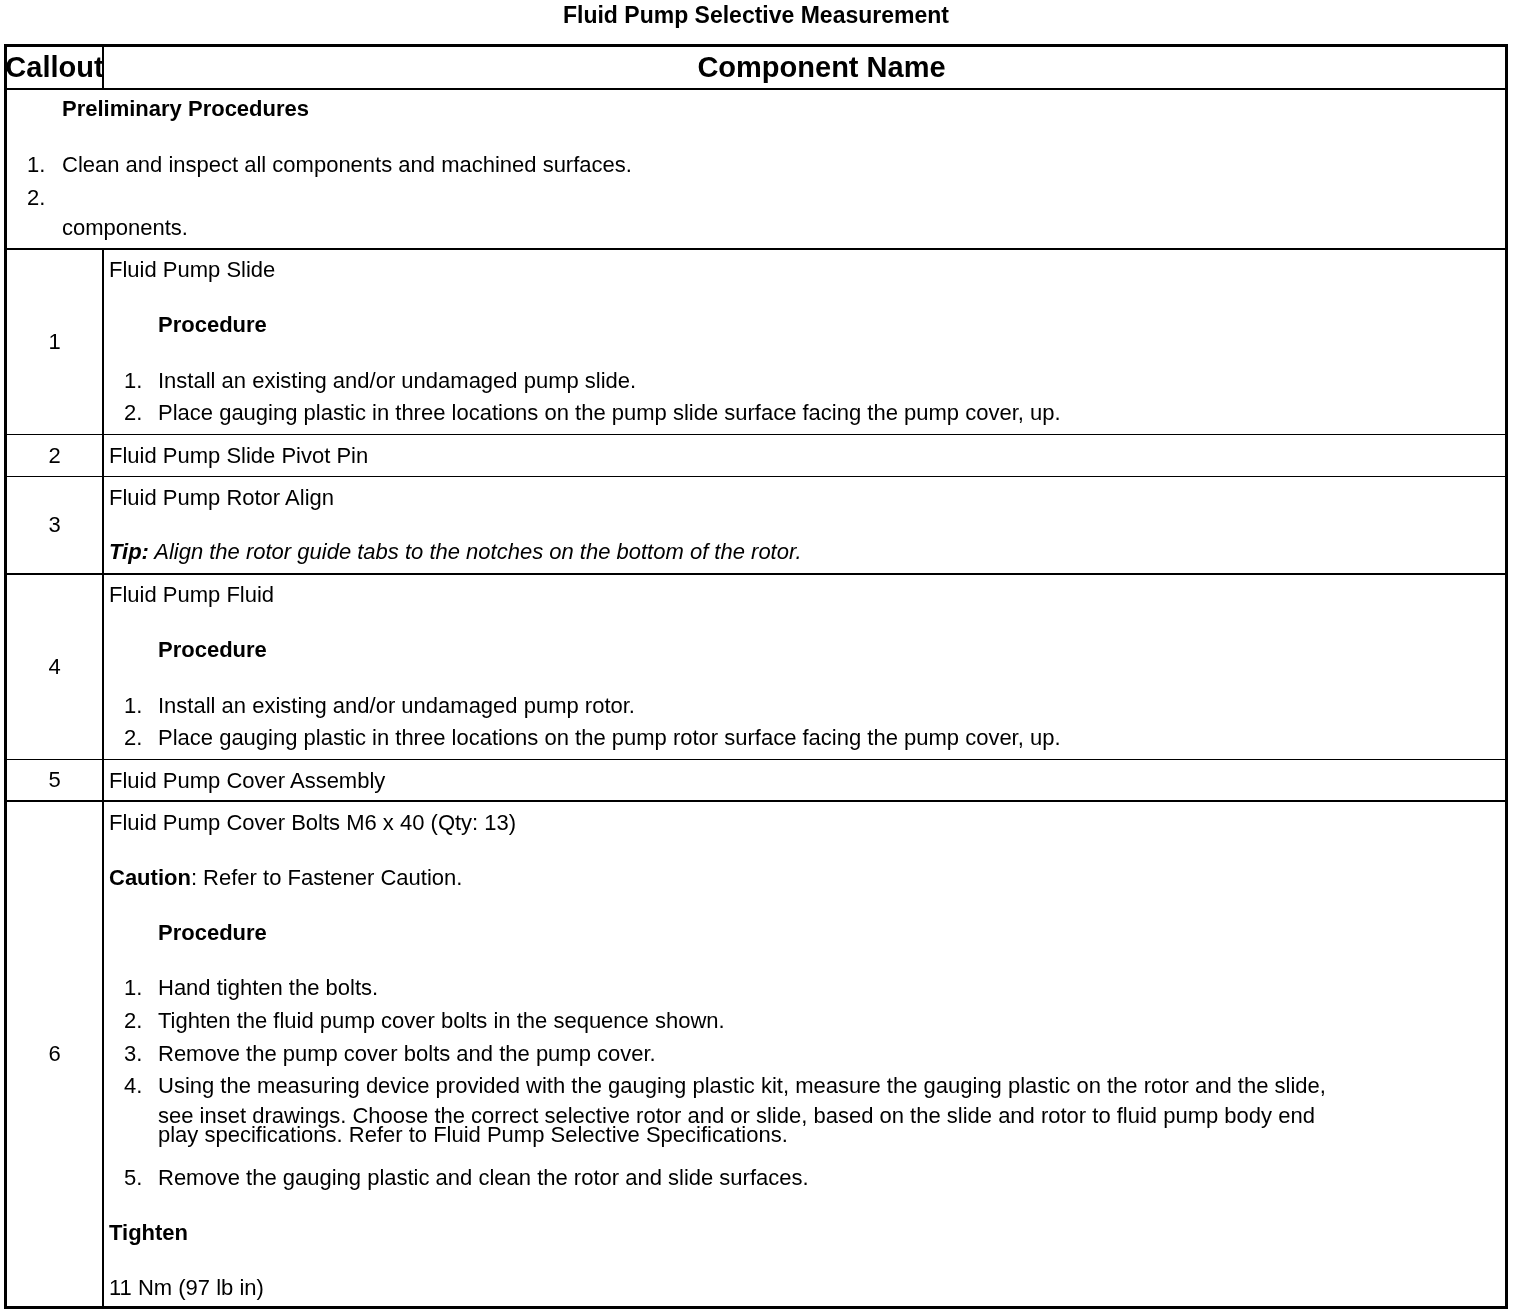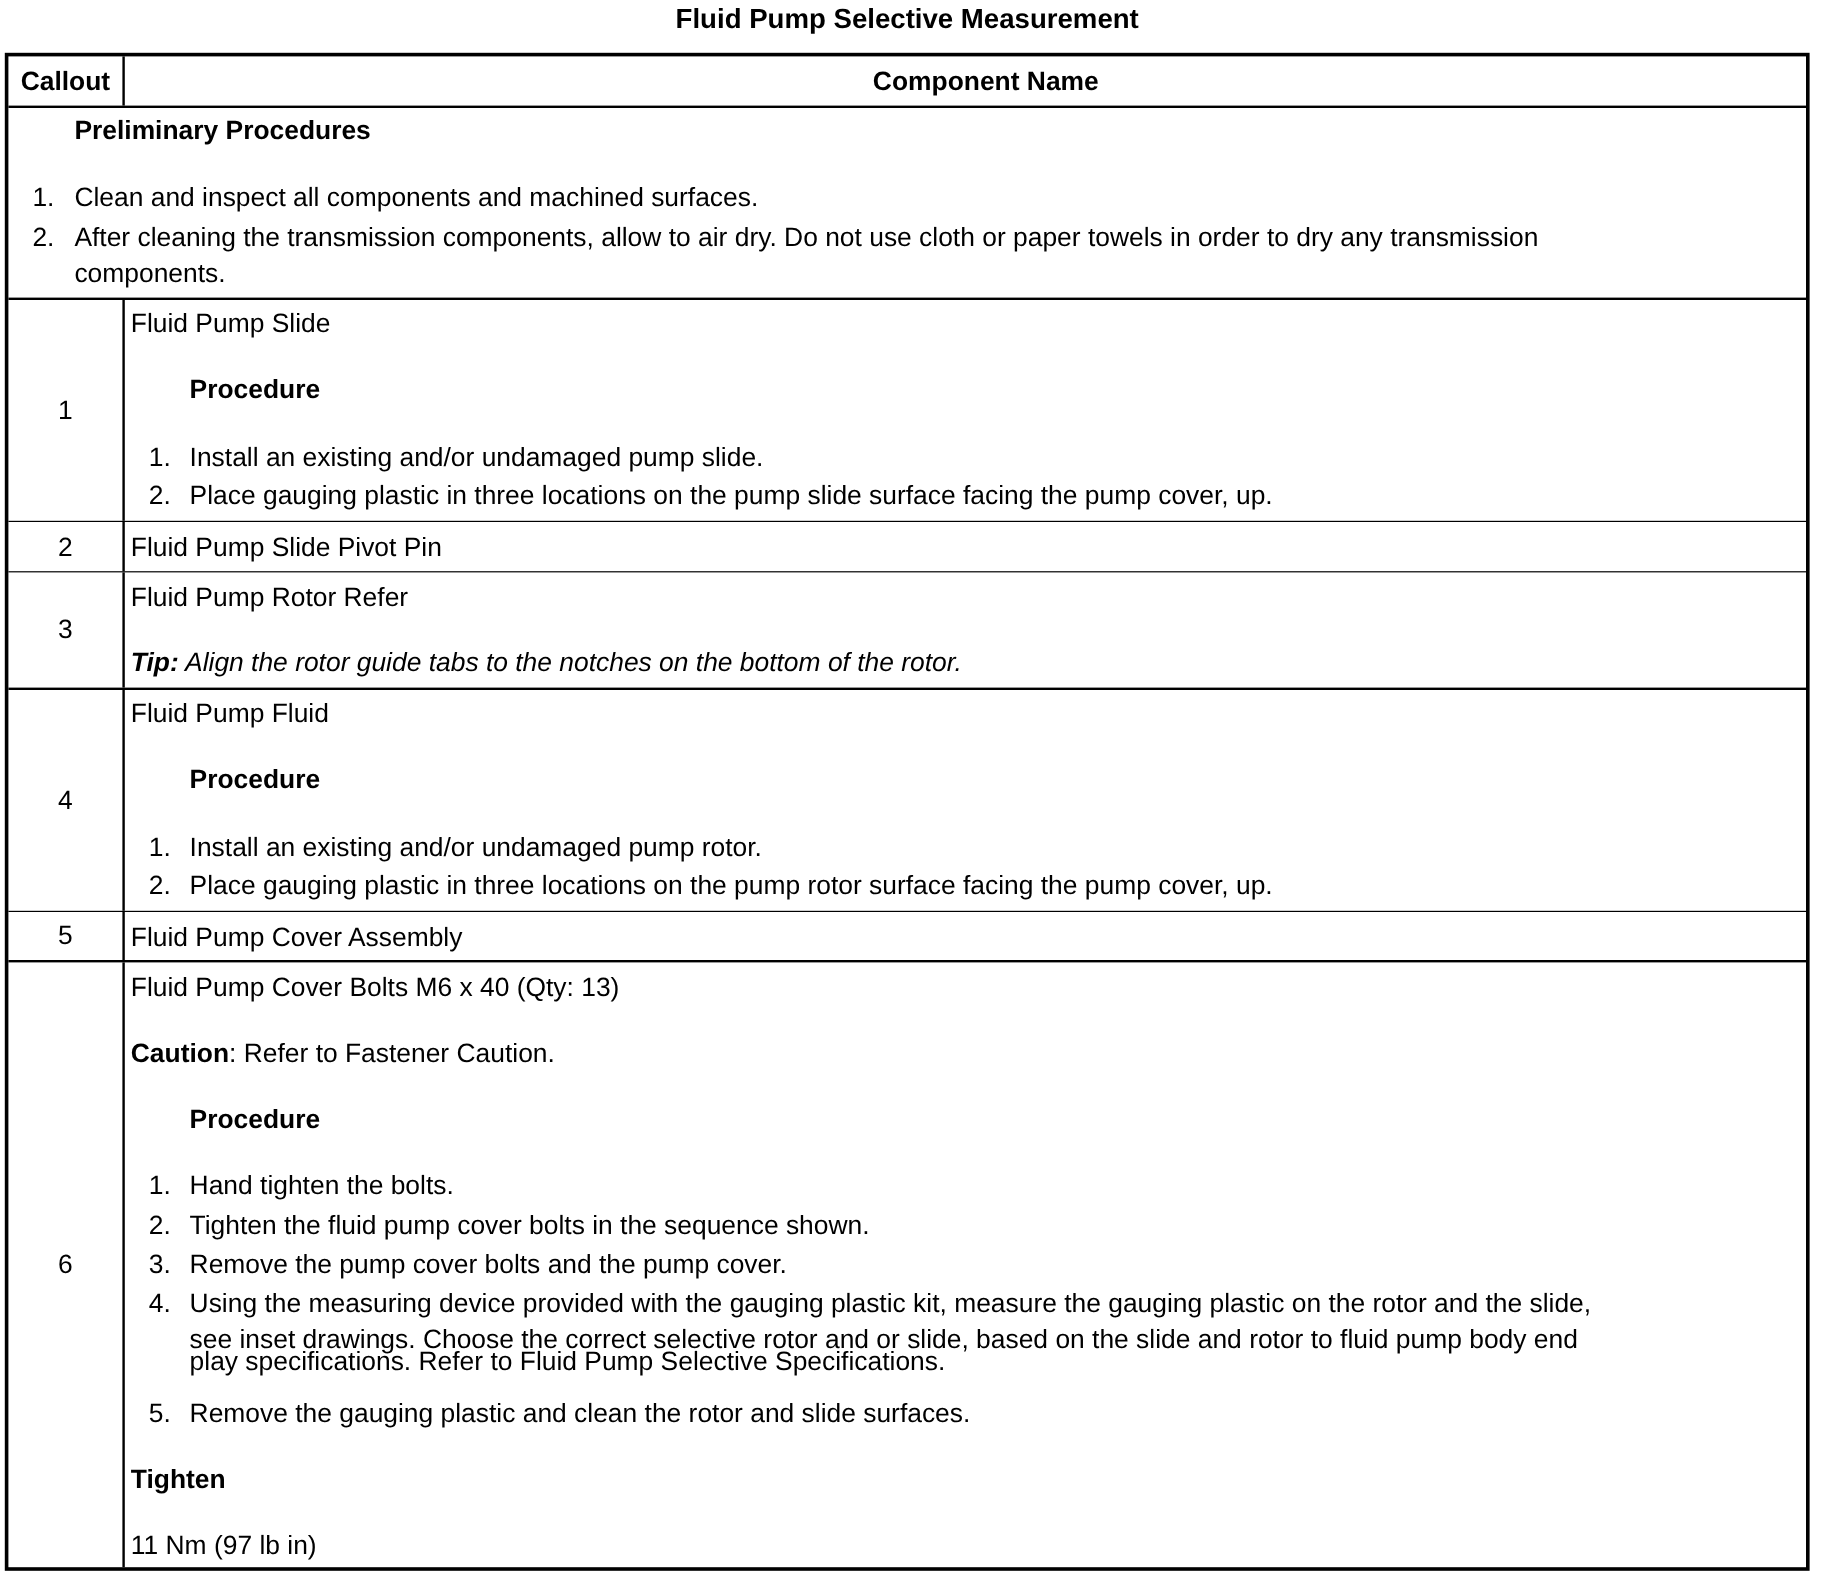--- a/index.html
+++ b/index.html
@@ -16,21 +16,21 @@
     border: 3px solid #000; box-sizing: border-box;
   }
   .row { position: absolute; left: 0; right: 0; border-bottom: 2px solid #000; box-sizing: border-box; }
   .row.thin { border-bottom: 1px solid #000; }
   .row.last { border-bottom: none; }
   .cell-callout {
     position: absolute; left: 0; top: 0; bottom: 0; width: 95px;
     border-right: 2px solid #000; display: flex; align-items: center; justify-content: center;
   }
   .cell-body { position: absolute; left: 97px; right: 0; top: 0; bottom: 0; }
-  .hdr { font-weight: bold; font-size: 22px; }
+  .hdr { font-weight: bold; font-size: 29px; }
   .abs { position: absolute; white-space: nowrap; line-height: 30px; }
   .bold { font-weight: bold; }
 </style>
 </head>
 <body>
 
 <div class="title">Fluid Pump Selective Measurement</div>
 
 <div class="tbl">
 
@@ -39,21 +39,20 @@
     <div class="cell-body hdr" style="display:flex;align-items:center;justify-content:center;margin-left:34px;">
       <span>Component Name</span>
     </div>
   </div>
 
   <div class="row" style="top:43px; height:160px;">
     <div class="abs bold" style="left:55px; top:4px;">Preliminary Procedures</div>
     <div class="abs" style="left:20px; top:60px;">1.</div>
     <div class="abs" style="left:55px; top:60px;">Clean and inspect all components and machined surfaces.</div>
     <div class="abs" style="left:20px; top:93px;">2.</div>
-    <div class="abs" style="left:55px; top:93px;">After cleaning the transmission components, allow to air dry. Do not use cloth or paper towels in order to dry any transmission</div>
     <div class="abs" style="left:55px; top:123px;">components.</div>
   </div>
 
   <div class="row thin" style="top:203px; height:185px;">
     <div class="cell-callout">1</div>
     <div class="cell-body">
       <div class="abs" style="left:5px; top:5px;">Fluid Pump Slide</div>
       <div class="abs bold" style="left:54px; top:60px;">Procedure</div>
       <div class="abs" style="left:20px; top:116px;">1.</div>
       <div class="abs" style="left:54px; top:116px;">Install an existing and/or undamaged pump slide.</div>
@@ -65,21 +64,21 @@
   <div class="row thin" style="top:388px; height:42px;">
     <div class="cell-callout">2</div>
     <div class="cell-body">
       <div class="abs" style="left:5px; top:6px;">Fluid Pump Slide Pivot Pin</div>
     </div>
   </div>
 
   <div class="row" style="top:430px; height:98px;">
     <div class="cell-callout">3</div>
     <div class="cell-body">
-      <div class="abs" style="left:5px; top:6px;">Fluid Pump Rotor Refer</div>
+      <div class="abs" style="left:5px; top:6px;">Fluid Pump Rotor Align</div>
       <div class="abs" style="left:5px; top:60px;font-style:italic;">
         <span class="bold">Tip:</span><span> Align the rotor guide tabs to the notches on the bottom of the rotor.</span>
       </div>
     </div>
   </div>
 
   <div class="row thin" style="top:528px; height:185px;">
     <div class="cell-callout">4</div>
     <div class="cell-body">
       <div class="abs" style="left:5px; top:5px;">Fluid Pump Fluid</div>

